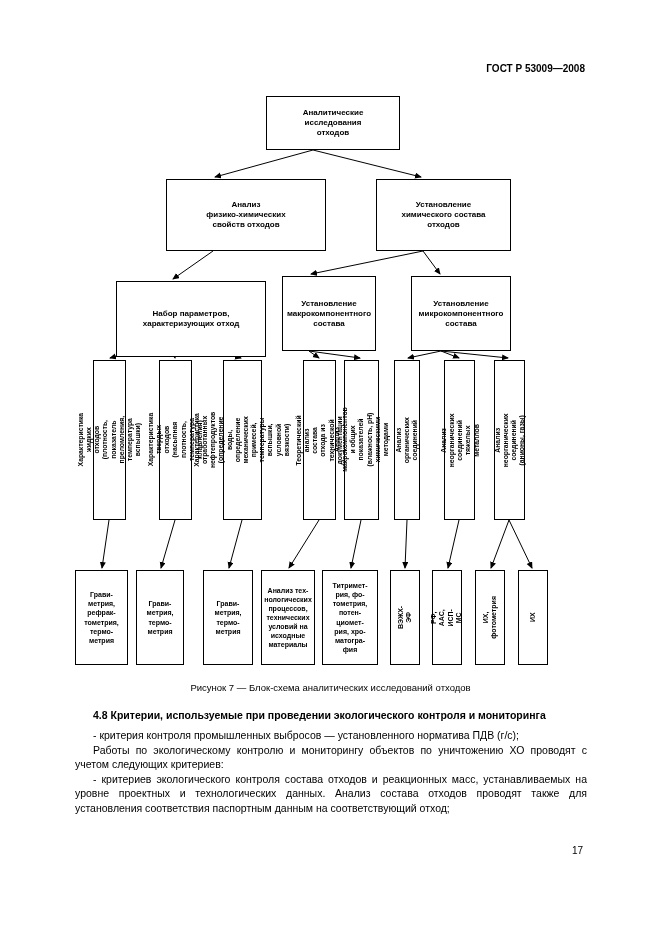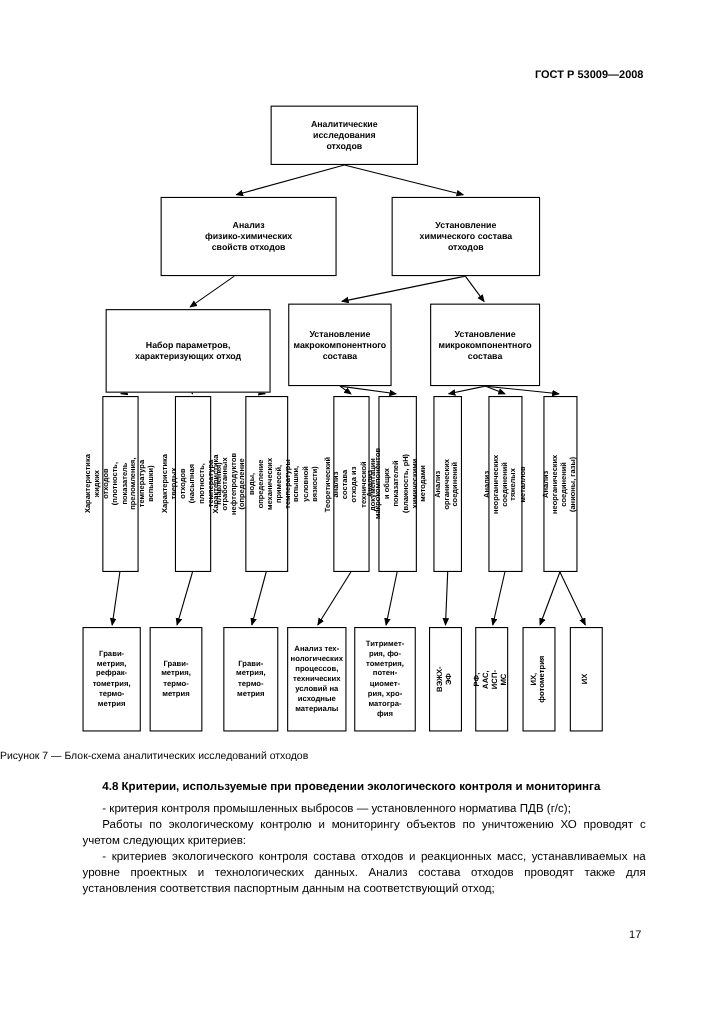--- a/index.html
+++ b/index.html
@@ -8,26 +8,26 @@
   .page { position:relative; width:661px; height:936px; background:#fff; overflow:hidden; }
 
   .doc-header { position:absolute; top:63px; right:76px; font-size:10px; font-weight:bold; }
 
   .flowchart { position:absolute; inset:0; }
   .fc-arrows { position:absolute; top:0; left:0; pointer-events:none; }
 
   .fc-box { position:absolute; border:1px solid #000; background:#fff;
             display:flex; align-items:center; justify-content:center;
             text-align:center; font-weight:bold; }
-  .fc-h  { font-size:8px; line-height:1.25; white-space:pre-line; padding:2px; }
+  .fc-h  { font-size:8px; line-height:1.25; white-space:pre-line; padding:2px;margin-left:20px; }
   .fc-b  { font-size:7px; line-height:1.3; white-space:pre-line; padding:1px; }
   .fc-v .vt { transform:rotate(-90deg); font-size:6.8px; line-height:1.2;
               text-align:center; font-weight:bold; white-space:pre-line; }
 
-  .fig-caption { position:absolute; top:682px; left:0; width:661px; text-align:left; font-size:9.5px; }
+  .fig-caption { position:absolute; top:682px; left:0; width:661px; text-align:center; font-size:9.5px; }
 
   .text-block { position:absolute; top:708px; left:75px; width:512px; font-size:10.5px; line-height:1.38; }
   .text-block p { text-align:justify; text-indent:18px; margin:0; }
   .text-block p.heading { font-weight:bold; margin-bottom:6px; text-align:left; }
 
   .page-number { position:absolute; top:845px; right:78px; font-size:10px;text-align:center; }
 </style>
 </head>
 <body>
 

